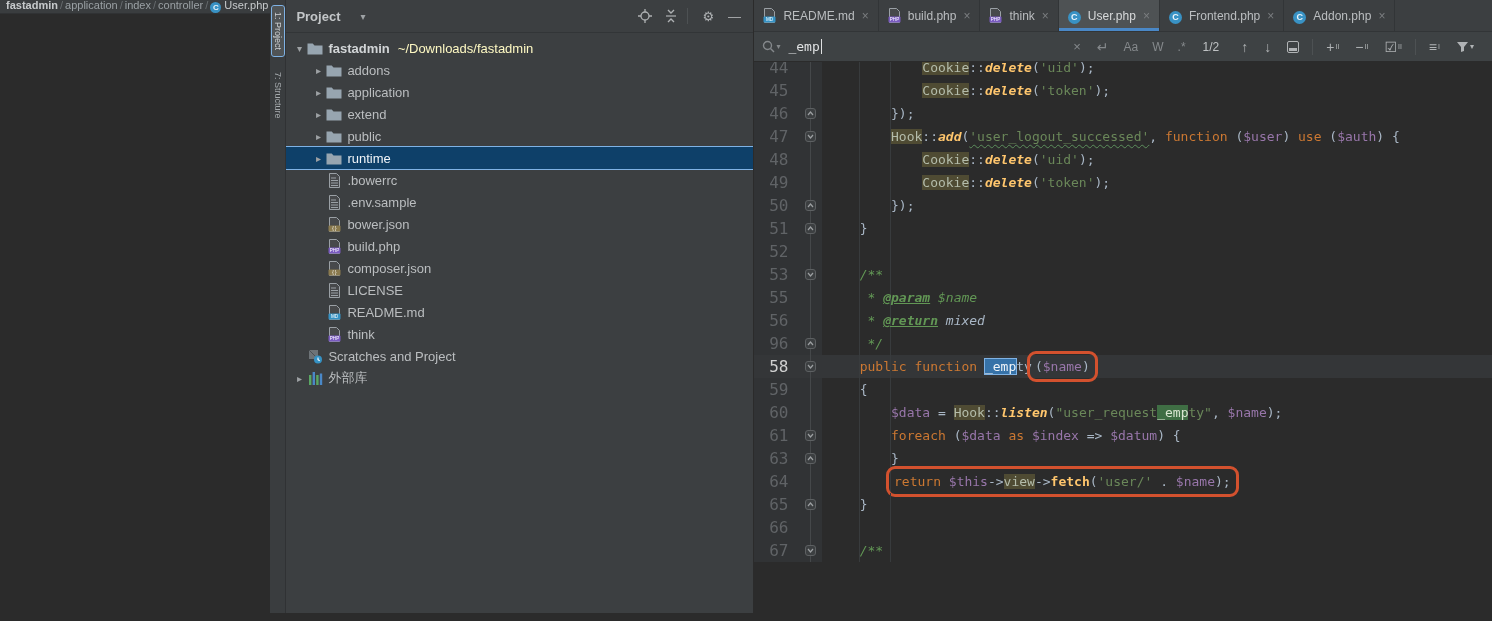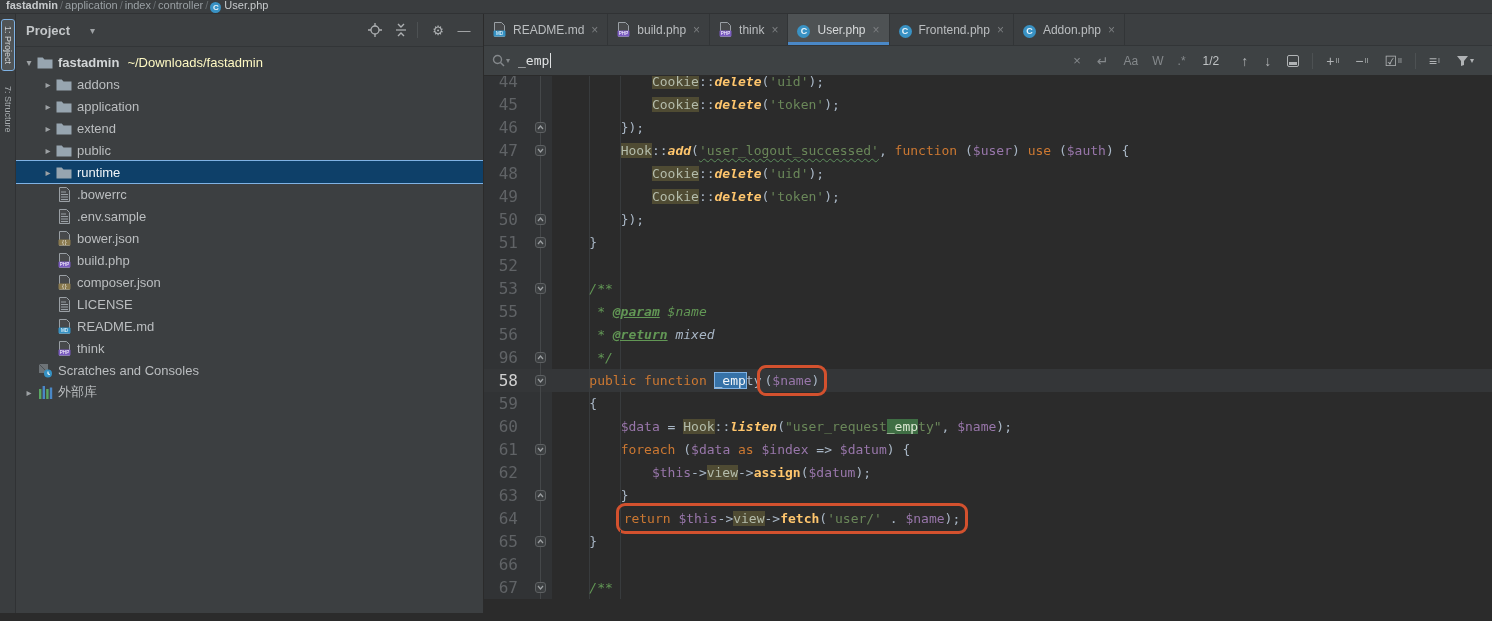--- a/index.html
+++ b/index.html
@@ -1,18 +1,18 @@
 <!DOCTYPE html>
 <html><head>
 <meta charset="utf-8">
 <style>
   * { margin:0; padding:0; box-sizing:border-box; }
   html,body { width:1492px; height:621px; overflow:hidden; background:#2b2b2b;
     font-family:"Liberation Sans", sans-serif; }
-  #app { width:1492px; height:613px; display:flex; flex-direction:column; }
+  #app { width:1492px; height:613px; display:flex; flex-direction:row; }
 
   
   #crumbbar { height:14px; background:#3a3d3f; display:flex; align-items:flex-start;
     padding-left:4px; font-size:11px; color:#9aa0a4; overflow:hidden; border-bottom:1px solid #303234;}
   #crumbbar .crumb { margin:-1px 2px 0 2px; white-space:nowrap; }
   #crumbbar .crumb.first { font-weight:bold; color:#c7cacc; }
   #crumbbar .crumb.last { color:#c7cacc; }
   #crumbbar .sep { color:#686d70; margin-top:-1px; }
   .classicon { display:inline-block; width:11px; height:11px; border-radius:50%;
     background:#3992c4; color:#eaf4fa; font-size:8px; font-weight:bold; text-align:center;
@@ -300,21 +300,21 @@
           <div class="trow" style="padding-left: 6px;">
             <span class="chev"></span>
             <span class="ticon">
               <svg width="15" height="15" viewBox="0 0 15 15">
                 <rect x="1" y="1" width="9" height="9" fill="#6d7377"></rect>
                 <path d="M1 1l9 9" stroke="#4b5054"></path>
                 <circle cx="10" cy="10.5" r="4" fill="#3592c4"></circle>
                 <path d="M10 8.5v2.3l1.7 1" stroke="#fff" stroke-width="1.1" fill="none"></path>
               </svg>
             </span>
-            <span class="tlabel">Scratches and Consoles</span>
+            <span class="tlabel">Scratches and Project</span>
           </div>
           <div class="trow" style="padding-left: 6px;">
             <span class="chev">▸</span>
             <span class="ticon">
               <svg width="15" height="13" viewBox="0 0 15 13">
                 <rect x="1" y="3" width="2.4" height="10" fill="#5aa763"></rect>
                 <rect x="4.6" y="0" width="2.4" height="13" fill="#4a88c7"></rect>
                 <rect x="8.2" y="3" width="2.4" height="10" fill="#5aa763"></rect>
                 <rect x="11.8" y="1.5" width="2.4" height="11.5" fill="#4a88c7"></rect>
               </svg>
@@ -439,21 +439,20 @@
                     <path d="M1 4l2.5-3L6 4" fill="none" stroke="#9da0a2" stroke-width="1.2"></path>
                   </svg></span></span><span class="ccode">     <span class="cmt">*/</span></span></div>
             <div class="line cur"><span class="gnum">58</span><span class="gfold"><span class="fmark"><svg width="7" height="5" viewBox="0 0 7 5">
                     <path d="M1 1l2.5 3L6 1" fill="none" stroke="#9da0a2" stroke-width="1.2"></path>
                   </svg></span></span><span class="ccode">    <span class="kw">public function </span><span class="sel">_emp</span><span class="pun">ty</span><span class="ring"><span class="pun">(</span><span class="var">$name</span><span class="pun">)</span></span></span></div>
             <div class="line"><span class="gnum">59</span><span class="gfold"></span><span class="ccode">    <span class="pun">{</span></span></div>
             <div class="line"><span class="gnum">60</span><span class="gfold"></span><span class="ccode">        <span class="var">$data</span><span class="pun"> = </span><span class="hl">Hook</span><span class="pun">::</span><span class="fni">listen</span><span class="pun">(</span><span class="str">"user_request</span><span class="match">_emp</span><span class="str">ty"</span><span class="pun">, </span><span class="var">$name</span><span class="pun">);</span></span></div>
             <div class="line"><span class="gnum">61</span><span class="gfold"><span class="fmark"><svg width="7" height="5" viewBox="0 0 7 5">
                     <path d="M1 1l2.5 3L6 1" fill="none" stroke="#9da0a2" stroke-width="1.2"></path>
                   </svg></span></span><span class="ccode">        <span class="kw">foreach </span><span class="pun">(</span><span class="var">$data</span><span class="kw"> as </span><span class="var">$index</span><span class="pun"> =&gt; </span><span class="var">$datum</span><span class="pun">) {</span></span></div>
-            <div class="line"><span class="gnum">62</span><span class="gfold"></span><span class="ccode">            <span class="var">$this</span><span class="pun">-&gt;</span><span class="hl">view</span><span class="pun">-&gt;</span><span class="fnb">assign</span><span class="pun">(</span><span class="var">$datum</span><span class="pun">);</span></span></div>
             <div class="line"><span class="gnum">63</span><span class="gfold"><span class="fmark"><svg width="7" height="5" viewBox="0 0 7 5">
                     <path d="M1 4l2.5-3L6 4" fill="none" stroke="#9da0a2" stroke-width="1.2"></path>
                   </svg></span></span><span class="ccode">        <span class="pun">}</span></span></div>
             <div class="line"><span class="gnum">64</span><span class="gfold"></span><span class="ccode">        <span class="ring"><span class="kw">return </span><span class="var">$this</span><span class="pun">-&gt;</span><span class="hl">view</span><span class="pun">-&gt;</span><span class="fnb">fetch</span><span class="pun">(</span><span class="str">'user/'</span><span class="pun"> . </span><span class="var">$name</span><span class="pun">);</span></span></span></div>
             <div class="line"><span class="gnum">65</span><span class="gfold"><span class="fmark"><svg width="7" height="5" viewBox="0 0 7 5">
                     <path d="M1 4l2.5-3L6 4" fill="none" stroke="#9da0a2" stroke-width="1.2"></path>
                   </svg></span></span><span class="ccode">    <span class="pun">}</span></span></div>
             <div class="line"><span class="gnum">66</span><span class="gfold"></span><span class="ccode"></span></div>
             <div class="line"><span class="gnum">67</span><span class="gfold"><span class="fmark"><svg width="7" height="5" viewBox="0 0 7 5">
                     <path d="M1 1l2.5 3L6 1" fill="none" stroke="#9da0a2" stroke-width="1.2"></path>

